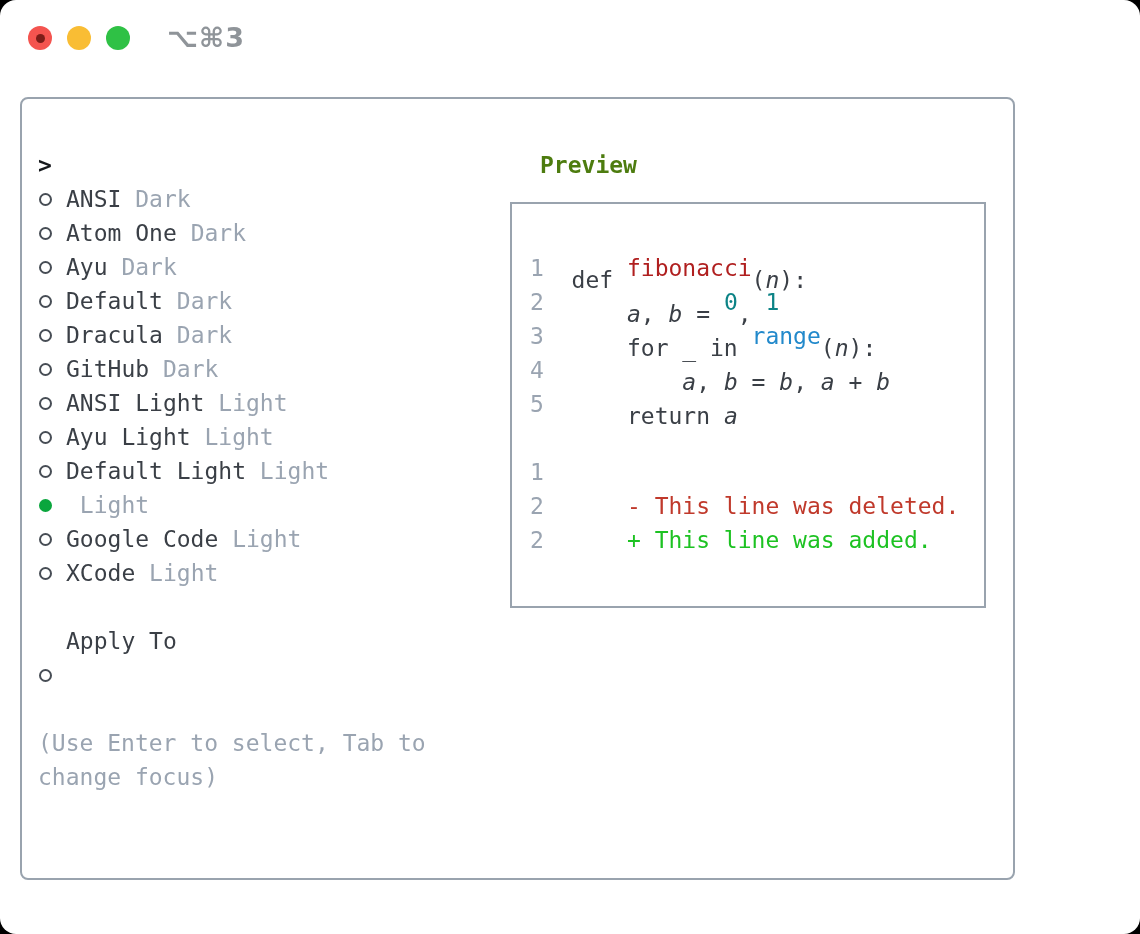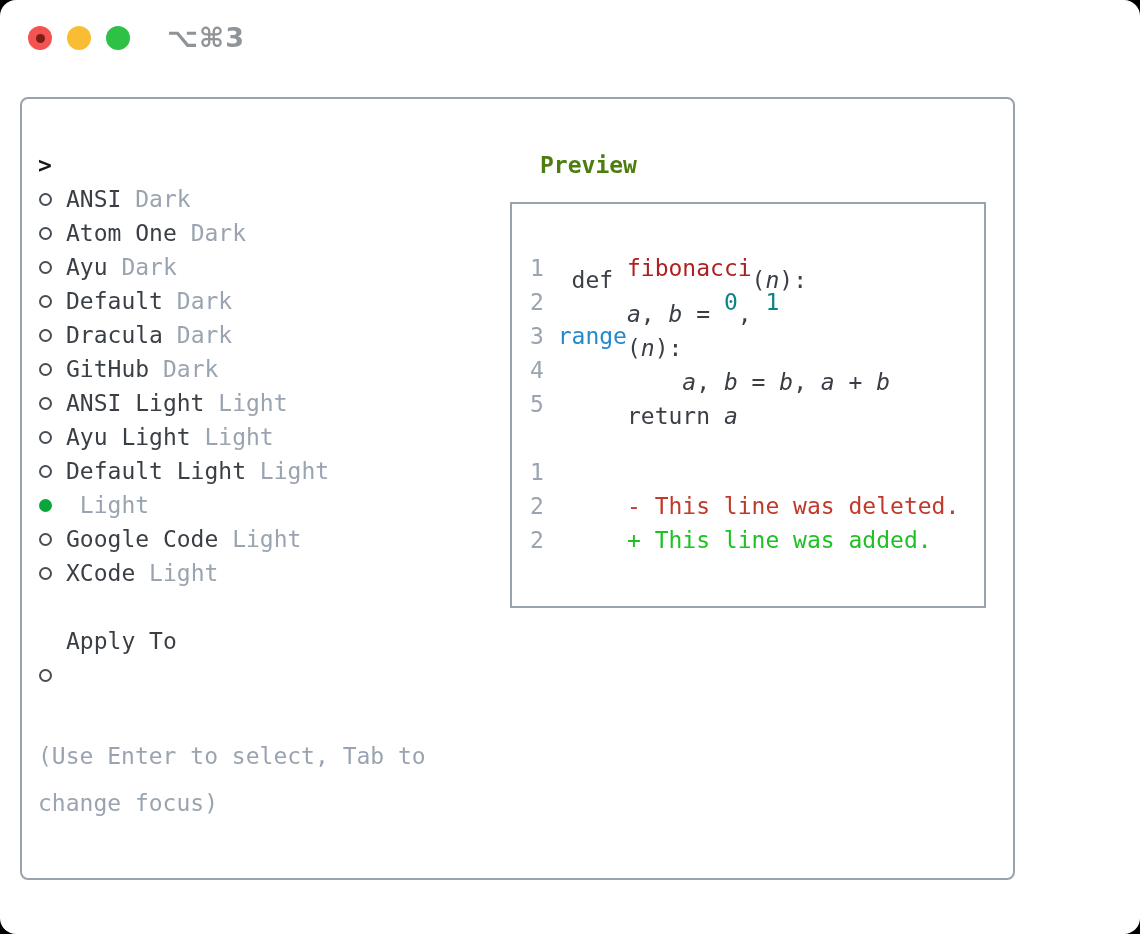--- a/index.html
+++ b/index.html
@@ -43,21 +43,21 @@
   
   .left{position:absolute;left:16px;top:49px;font-size:23px;}
   .row{display:flex;align-items:center;height:34px;white-space:pre;}
   .marker{width:28px;display:inline-flex;align-items:center;flex:0 0 28px;}
   .radio{width:13px;height:13px;border-radius:50%;border:2px solid #474d55;margin-left:1px;}
   .radio.sel{background:var(--green);border-color:var(--green);}
   .prompt{font-weight:bold;color:#16191d;}
   .hdr{font-weight:bold;color:#16191d;}
   .v{color:var(--muted);}
   .sel-text{color:var(--green);}
-  .hint{color:var(--muted);margin-top:13px;}
+  .hint{color:var(--muted);}
   
   .preview-title{
     position:absolute;left:478px;top:49px;height:34px;display:flex;align-items:center;
     font-size:23px;font-weight:bold;color:#4d7c0f;margin-left:40px;
   }
   .preview-box{
     position:absolute;left:488px;top:103px;width:476px;height:406px;
     border:2px solid var(--border);background:#fff;
     padding:47px 0 0 18px;overflow:hidden;
   }
@@ -104,21 +104,21 @@
         <div class="row"><span class="marker"></span><span>Apply To</span></div>
         <div class="row"><span class="marker"><span class="radio"></span></span></div>
         <div class="row"></div>
         <div class="row hint">(Use Enter to select, Tab to</div>
         <div class="row hint">change focus)</div>
       </div>
     <div class="preview-title">Preview</div>
     <div class="preview-box" id="preview-box">
         <div class="code-line"><span class="ln">1 </span><span class="tok-code"> def </span><span class="tok-func">fibonacci</span><span class="tok-code">(</span><span class="tok-code it">n</span><span class="tok-code">):</span></div>
         <div class="code-line"><span class="ln">2 </span><span class="tok-code">     </span><span class="tok-code it">a</span><span class="tok-code">, </span><span class="tok-code it">b</span><span class="tok-code"> = </span><span class="tok-numlit">0</span><span class="tok-code">, </span><span class="tok-numlit">1</span></div>
-        <div class="code-line"><span class="ln">3 </span><span class="tok-call">range</span><span class="tok-code">(</span><span class="tok-code it">n</span><span class="tok-code">):</span></div>
+        <div class="code-line"><span class="ln">3 </span><span class="tok-code">     for _ in </span><span class="tok-call">range</span><span class="tok-code">(</span><span class="tok-code it">n</span><span class="tok-code">):</span></div>
         <div class="code-line"><span class="ln">4 </span><span class="tok-code">         </span><span class="tok-code it">a</span><span class="tok-code">, </span><span class="tok-code it">b</span><span class="tok-code"> = </span><span class="tok-code it">b</span><span class="tok-code">, </span><span class="tok-code it">a</span><span class="tok-code"> + </span><span class="tok-code it">b</span></div>
         <div class="code-line"><span class="ln">5 </span><span class="tok-code">     return </span><span class="tok-code it">a</span></div>
         <div class="code-line"><span class="ln"> </span></div>
         <div class="code-line"><span class="ln">1 </span></div>
         <div class="code-line"><span class="ln">2 </span><span class="tok-del">     - This line was deleted.</span></div>
         <div class="code-line"><span class="ln">2 </span><span class="tok-add">     + This line was added.</span></div>
       </div>
   </div>
 </div>
 

